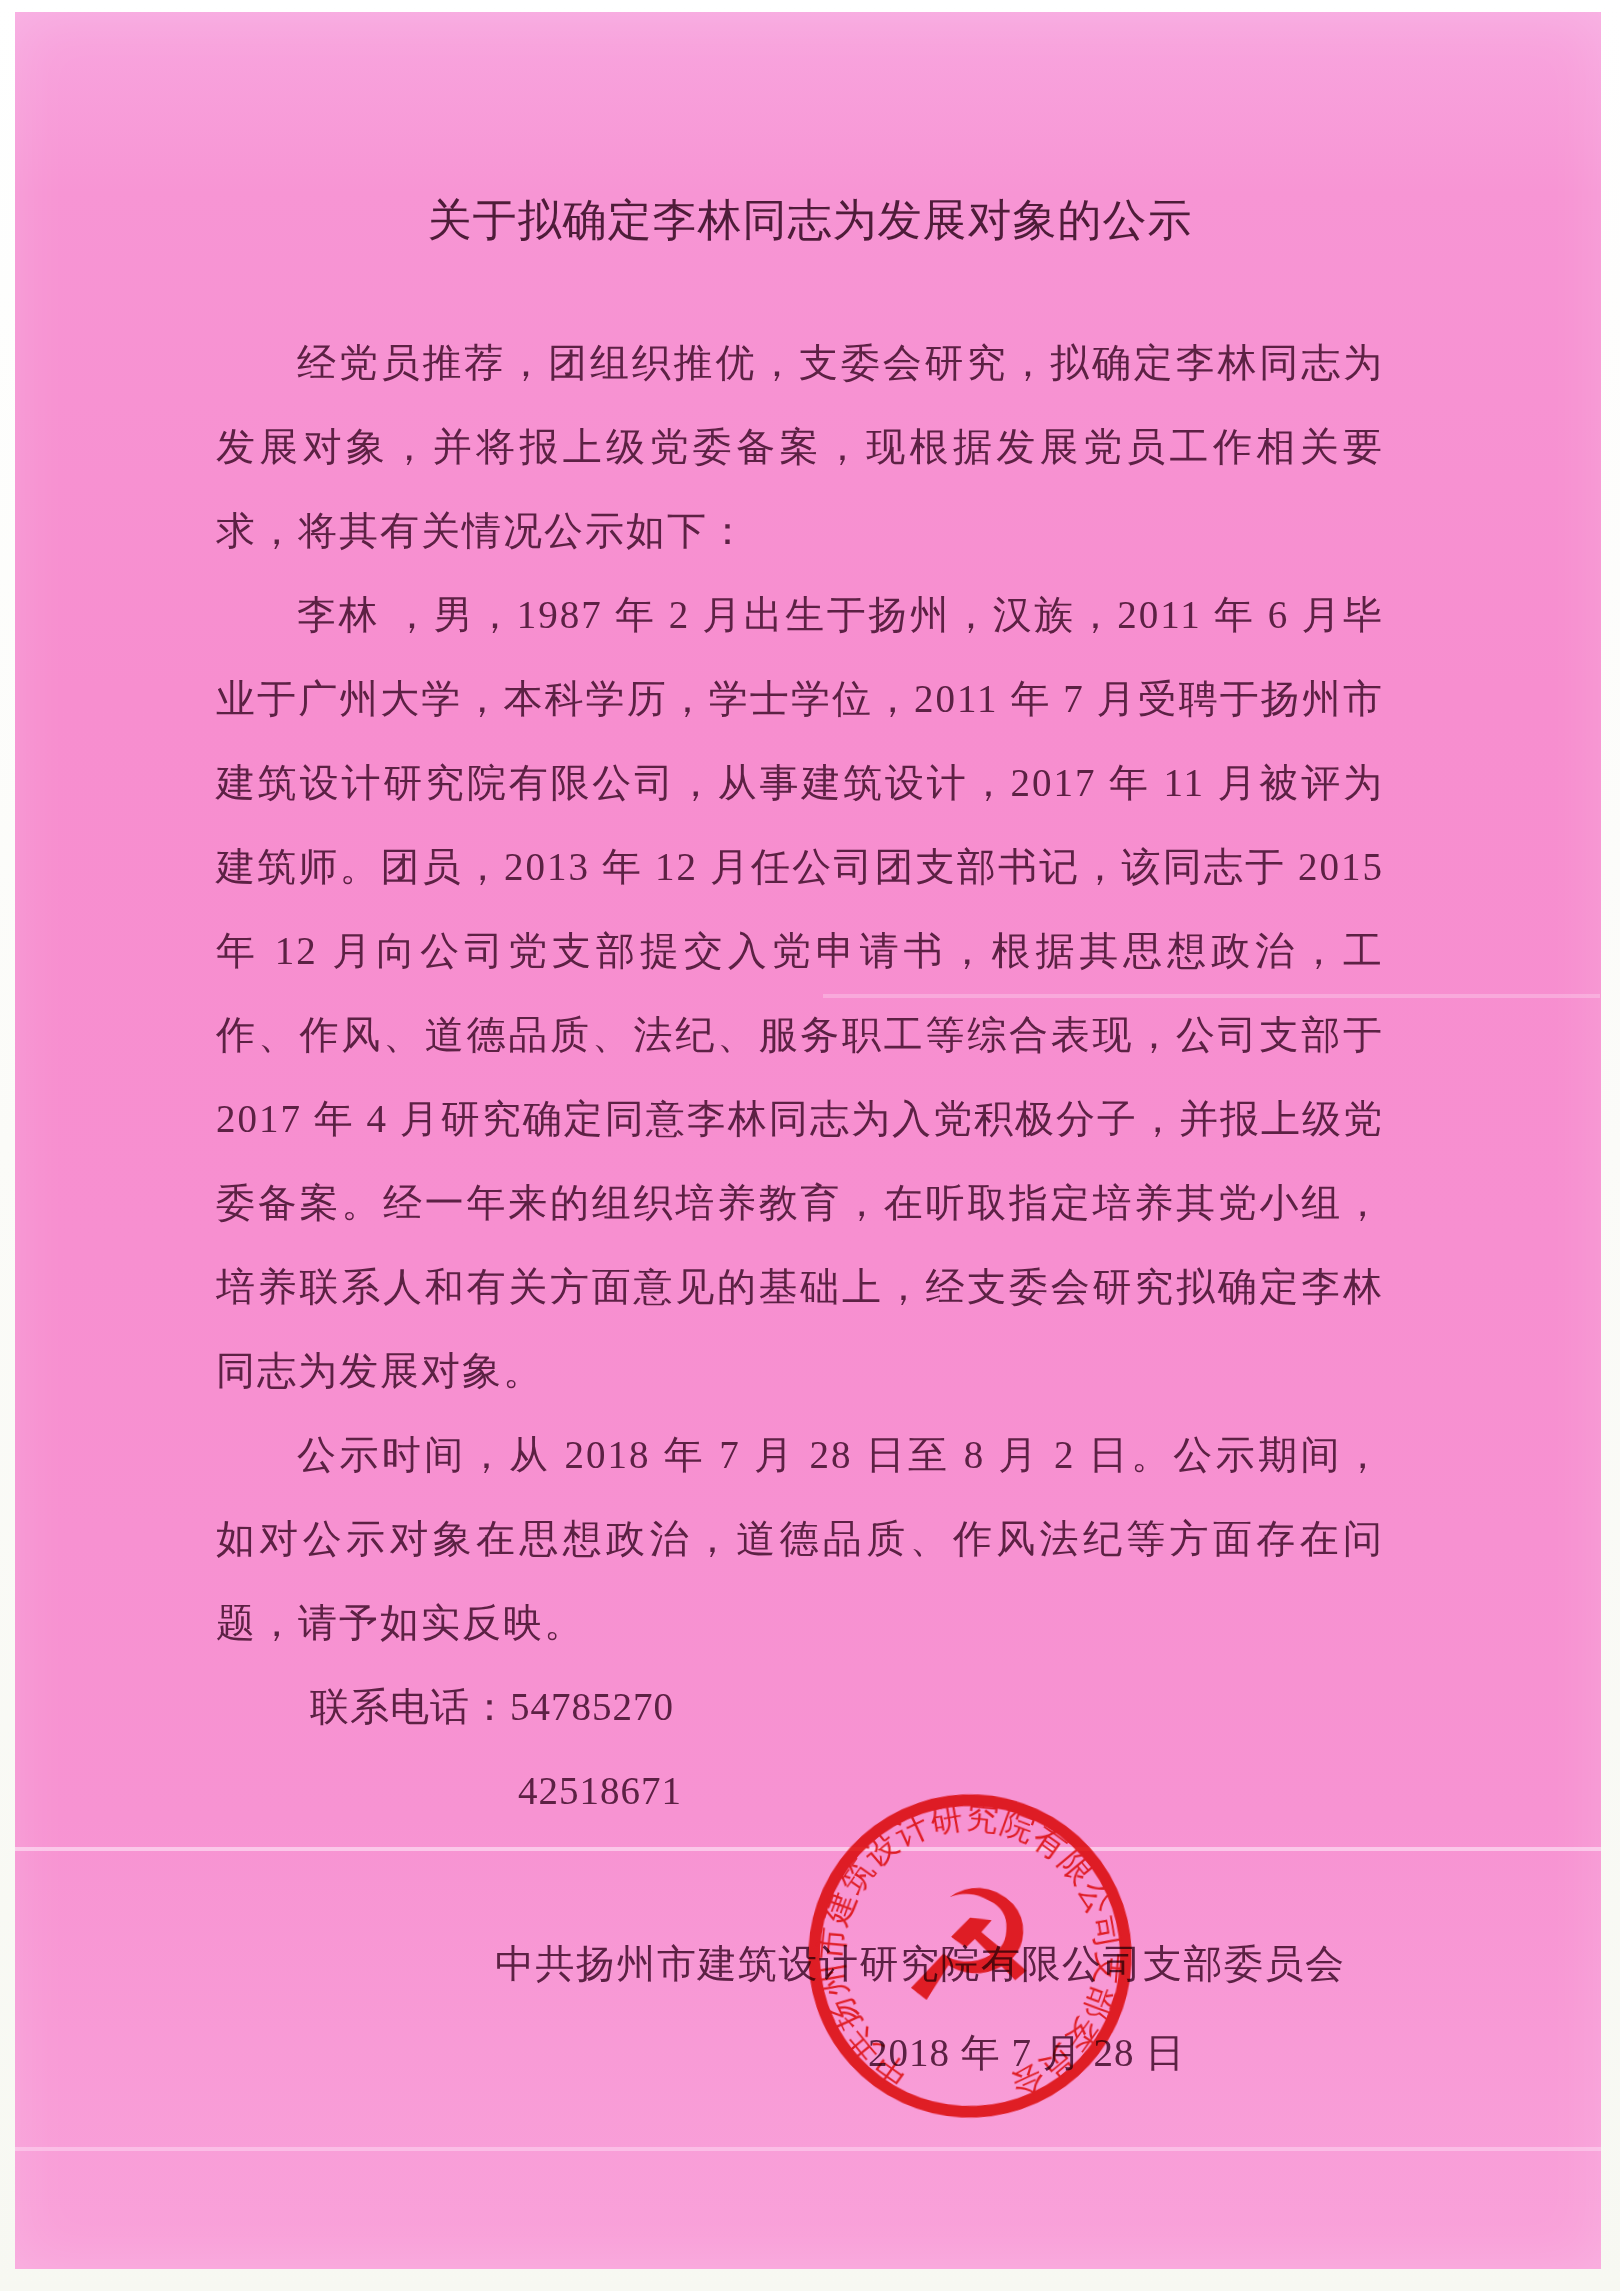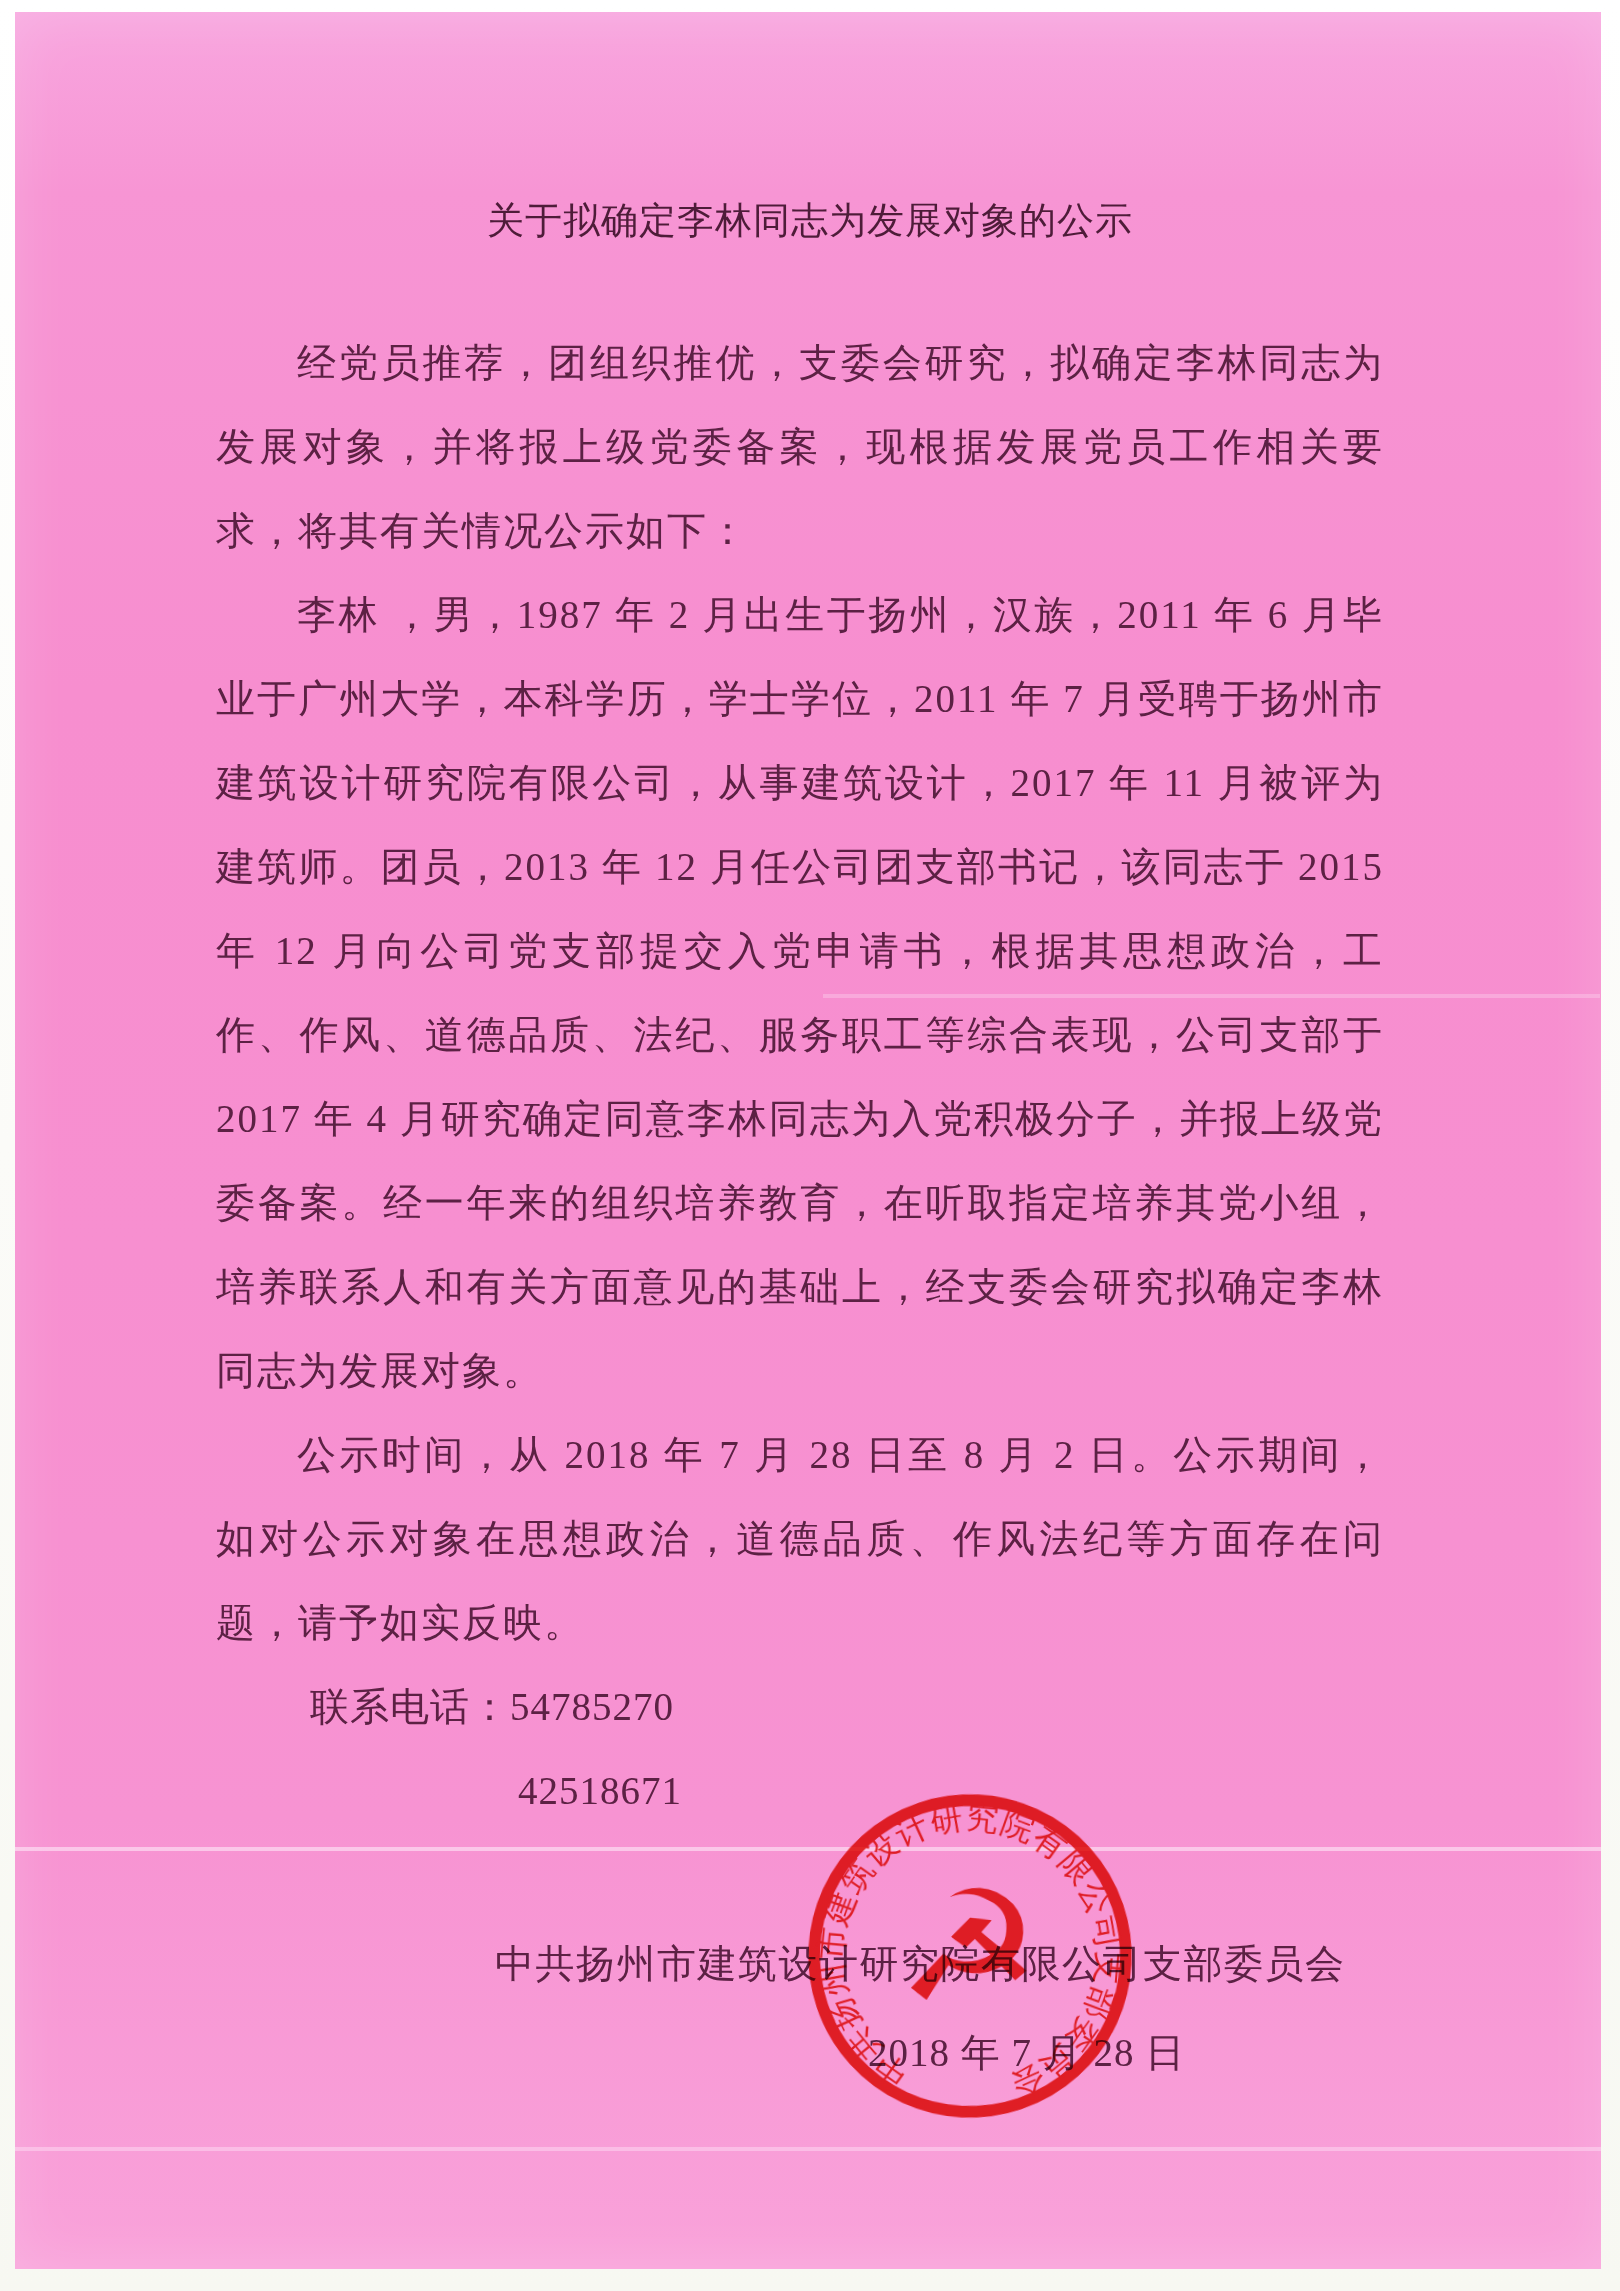--- a/index.html
+++ b/index.html
@@ -29,21 +29,21 @@
     background:rgba(255,240,252,.55);
     pointer-events:none;
   }
   .a1{top:1847px;}
   .a2{top:2147px;opacity:.7;}
   .a3{top:994px;left:823px;width:777px;opacity:.5;}
 
   .title{
     position:absolute;left:0;top:192px;width:1620px;
     text-align:center;
-    font-size:37px;line-height:57px;font-weight:500;
+    font-size:44px;line-height:57px;font-weight:500;
     letter-spacing:1px;
     color:#4e1c39;
   }
   .bodyblock{
     position:absolute;left:216px;top:321px;width:1168px;
     font-size:39px;line-height:84px;
     letter-spacing:2px;
     color:#5c2144;
     text-align:justify;
   }

